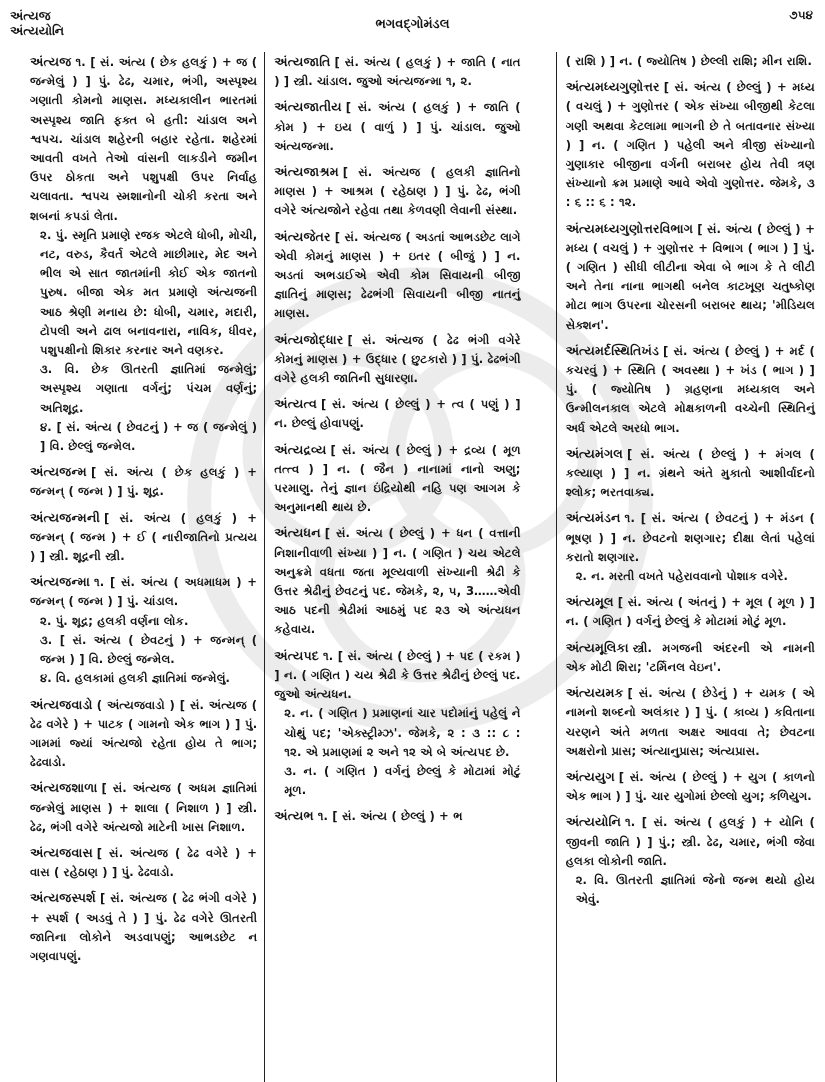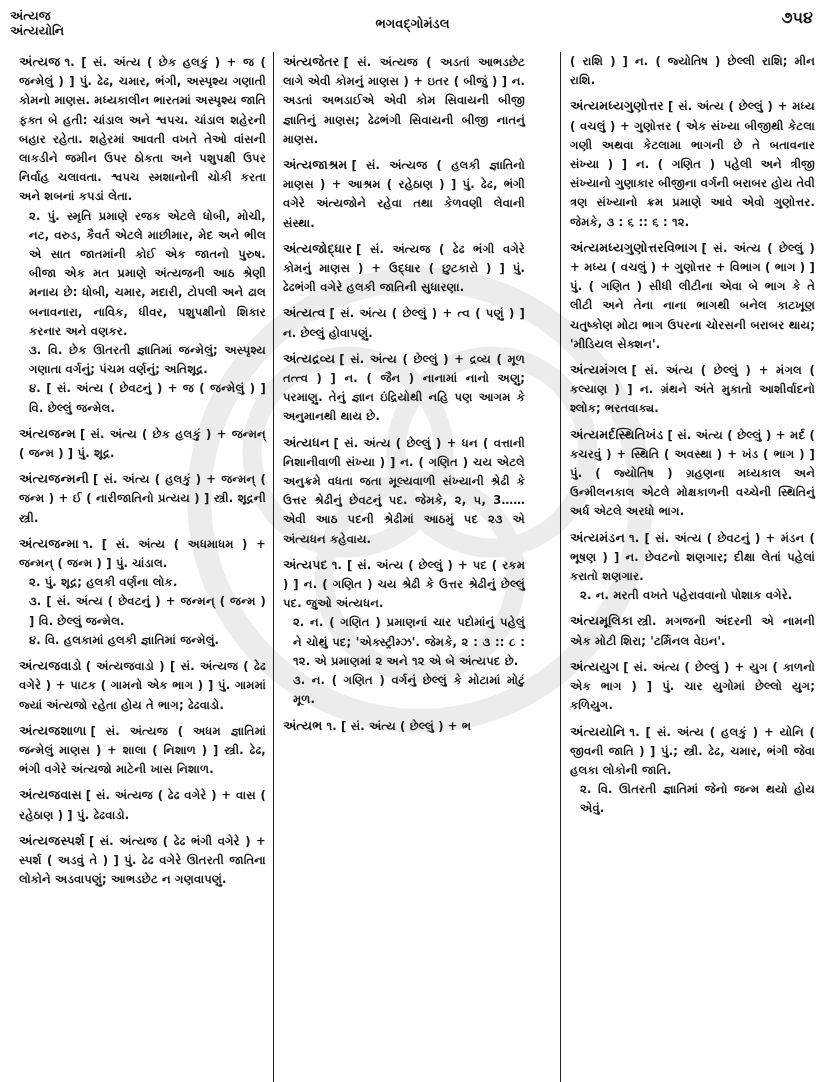--- a/index.html
+++ b/index.html
@@ -14,28 +14,28 @@
   .header {
     position: absolute; left: 0; top: 0; width: 825px; height: 50px; z-index: 1;
   }
   .guide-words {
     position: absolute; left: 10px; top: 8px; font-weight: bold; font-size: 12.5px; line-height: 15px;
   }
   .page-title {
     position: absolute; left: 0; right: 0; top: 16px; text-align: center; font-weight: bold; font-size: 13px;
   }
   .page-number {
-    position: absolute; right: 12px; top: 8px; font-weight: bold; font-size: 16px; text-align: center;
+    position: absolute; right: 12px; top: 8px; font-weight: bold; font-size: 12px; text-align: center;
   }
   .columns {
     position: absolute; left: 0; top: 52px; width: 825px; height: 1030px;
     display: flex; z-index: 1;
   }
   .col { box-sizing: border-box; padding: 0 7px 0 9px; overflow: hidden; }
-  .col-1 { width: 273px; padding-left: 5px; margin-left: 14px; }
+  .col-1 { width: 273px; padding-left: 30px; }
   .col-2 { width: 273px; border-left: 1.5px solid #222; }
   .col-3 { width: 279px; border-left: 1.5px solid #222; padding-right: 10px; margin-left: 28px; }
   .entry {
     font-size: 11.6px; line-height: 19.2px; text-align: justify; margin-bottom: 6px;
     font-weight: bold; letter-spacing: 0.15px;
   }
   .entry .hw { font-weight: 900; font-size: 12.6px; margin-right: 4px; }
   .indent { padding-left: 10px; }
   .entry .sub { display: block; margin-top: 0; }
 </style>
@@ -63,33 +63,37 @@
       <div class="entry"><span class="hw">અંત્યજ</span><span>૧. [ સં. અંત્ય ( છેક હલકું ) + જ ( જન્મેલું ) ] પું. ઢેઢ, ચમાર, ભંગી, અસ્પૃશ્ય ગણાતી કોમનો માણસ. મધ્યકાલીન ભારતમાં અસ્પૃશ્ય જાતિ ફક્ત બે હતી: ચાંડાલ અને શ્વપચ. ચાંડાલ શહેરની બહાર રહેતા. શહેરમાં આવતી વખતે તેઓ વાંસની લાકડીને જમીન ઉપર ઠોકતા અને પશુપક્ષી ઉપર નિર્વાહ ચલાવતા. શ્વપચ સ્મશાનોની ચોકી કરતા અને શબનાં કપડાં લેતા.</span><span class="sub indent">૨. પું. સ્મૃતિ પ્રમાણે રજક એટલે ધોબી, મોચી, નટ, વરુડ, કૈવર્ત એટલે માછીમાર, મેદ અને ભીલ એ સાત જાતમાંની કોઈ એક જાતનો પુરુષ. બીજા એક મત પ્રમાણે અંત્યજની આઠ શ્રેણી મનાય છે: ધોબી, ચમાર, મદારી, ટોપલી અને ઢાલ બનાવનારા, નાવિક, ધીવર, પશુપક્ષીનો શિકાર કરનાર અને વણકર.</span><span class="sub indent">૩. વિ. છેક ઊતરતી જ્ઞાતિમાં જન્મેલું; અસ્પૃશ્ય ગણાતા વર્ગનું; પંચમ વર્ણનું; અતિશૂદ્ર.</span><span class="sub indent">૪. [ સં. અંત્ય ( છેવટનું ) + જ ( જન્મેલું ) ] વિ. છેલ્લું જન્મેલ.</span></div>
       <div class="entry"><span class="hw">અંત્યજન્મ</span><span>[ સં. અંત્ય ( છેક હલકું ) + જન્મન્ ( જન્મ ) ] પું. શૂદ્ર.</span></div>
       <div class="entry"><span class="hw">અંત્યજન્મની</span><span>[ સં. અંત્ય ( હલકું ) + જન્મન્ ( જન્મ ) + ઈ ( નારીજાતિનો પ્રત્યય ) ] સ્ત્રી. શૂદ્રની સ્ત્રી.</span></div>
       <div class="entry"><span class="hw">અંત્યજન્મા</span><span>૧. [ સં. અંત્ય ( અધમાધમ ) + જન્મન્ ( જન્મ ) ] પું. ચાંડાલ.</span><span class="sub indent">૨. પું. શૂદ્ર; હલકી વર્ણના લોક.</span><span class="sub indent">૩. [ સં. અંત્ય ( છેવટનું ) + જન્મન્ ( જન્મ ) ] વિ. છેલ્લું જન્મેલ.</span><span class="sub indent">૪. વિ. હલકામાં હલકી જ્ઞાતિમાં જન્મેલું.</span></div>
       <div class="entry"><span class="hw">અંત્યજવાડો</span><span>( અંત્યજવાડો ) [ સં. અંત્યજ ( ઢેઢ વગેરે ) + પાટક ( ગામનો એક ભાગ ) ] પું. ગામમાં જ્યાં અંત્યજો રહેતા હોય તે ભાગ; ઢેઢવાડો.</span></div>
       <div class="entry"><span class="hw">અંત્યજશાળા</span><span>[ સં. અંત્યજ ( અધમ જ્ઞાતિમાં જન્મેલું માણસ ) + શાલા ( નિશાળ ) ] સ્ત્રી. ઢેઢ, ભંગી વગેરે અંત્યજો માટેની ખાસ નિશાળ.</span></div>
       <div class="entry"><span class="hw">અંત્યજવાસ</span><span>[ સં. અંત્યજ ( ઢેઢ વગેરે ) + વાસ ( રહેઠાણ ) ] પું. ઢેઢવાડો.</span></div>
       <div class="entry"><span class="hw">અંત્યજસ્પર્શ</span><span>[ સં. અંત્યજ ( ઢેઢ ભંગી વગેરે ) + સ્પર્શ ( અડવું તે ) ] પું. ઢેઢ વગેરે ઊતરતી જાતિના લોકોને અડવાપણું; આભડછેટ ન ગણવાપણું.</span></div>
     </div>
   <div class="col col-2">
+      <div class="entry"><span class="hw">અંત્યજાતિ</span><span>[ સં. અંત્ય ( હલકું ) + જાતિ ( નાત ) ] સ્ત્રી. ચાંડાલ. જુઓ અંત્યજન્મા ૧, ૨.</span></div>
+      <div class="entry"><span class="hw">અંત્યજાતીય</span><span>[ સં. અંત્ય ( હલકું ) + જાતિ ( કોમ ) + ઇય ( વાળું ) ] પું. ચાંડાલ. જુઓ અંત્યજન્મા.</span></div>
+      <div class="entry"><span class="hw">અંત્યજાશ્રમ</span><span>[ સં. અંત્યજ ( હલકી જ્ઞાતિનો માણસ ) + આશ્રમ ( રહેઠાણ ) ] પું. ઢેઢ, ભંગી વગેરે અંત્યજોને રહેવા તથા કેળવણી લેવાની સંસ્થા.</span></div>
       <div class="entry"><span class="hw">અંત્યજેતર</span><span>[ સં. અંત્યજ ( અડતાં આભડછેટ લાગે એવી કોમનું માણસ ) + ઇતર ( બીજું ) ] ન. અડતાં અભડાઈએ એવી કોમ સિવાયની બીજી જ્ઞાતિનું માણસ; ઢેઢભંગી સિવાયની બીજી નાતનું માણસ.</span></div>
-      <div class="entry"><span class="hw">અંત્યજાશ્રમ</span><span>[ સં. અંત્યજ ( હલકી જ્ઞાતિનો માણસ ) + આશ્રમ ( રહેઠાણ ) ] પું. ઢેઢ, ભંગી વગેરે અંત્યજોને રહેવા તથા કેળવણી લેવાની સંસ્થા.</span></div>
       <div class="entry"><span class="hw">અંત્યજોદ્ધાર</span><span>[ સં. અંત્યજ ( ઢેઢ ભંગી વગેરે કોમનું માણસ ) + ઉદ્ધાર ( છુટકારો ) ] પું. ઢેઢભંગી વગેરે હલકી જાતિની સુધારણા.</span></div>
       <div class="entry"><span class="hw">અંત્યત્વ</span><span>[ સં. અંત્ય ( છેલ્લું ) + ત્વ ( પણું ) ] ન. છેલ્લું હોવાપણું.</span></div>
       <div class="entry"><span class="hw">અંત્યદ્રવ્ય</span><span>[ સં. અંત્ય ( છેલ્લું ) + દ્રવ્ય ( મૂળ તત્ત્વ ) ] ન. ( જૈન ) નાનામાં નાનો અણુ; પરમાણુ. તેનું જ્ઞાન ઇંદ્રિયોથી નહિ પણ આગમ કે અનુમાનથી થાય છે.</span></div>
       <div class="entry"><span class="hw">અંત્યધન</span><span>[ સં. અંત્ય ( છેલ્લું ) + ધન ( વત્તાની નિશાનીવાળી સંખ્યા ) ] ન. ( ગણિત ) ચય એટલે અનુક્રમે વધતા જતા મૂલ્યવાળી સંખ્યાની શ્રેઢી કે ઉત્તર શ્રેઢીનું છેવટનું પદ. જેમકે, ૨, ૫, 3……એવી આઠ પદની શ્રેઢીમાં આઠમું પદ ૨૩ એ અંત્યધન કહેવાય.</span></div>
       <div class="entry"><span class="hw">અંત્યપદ</span><span>૧. [ સં. અંત્ય ( છેલ્લું ) + પદ ( રકમ ) ] ન. ( ગણિત ) ચય શ્રેઢી કે ઉત્તર શ્રેઢીનું છેલ્લું પદ. જુઓ અંત્યધન.</span><span class="sub indent">૨. ન. ( ગણિત ) પ્રમાણનાં ચાર પદોમાંનું પહેલું ને ચોથું પદ; 'એક્સ્ટ્રીમ્ઝ'. જેમકે, ૨ : ૩ :: ૮ : ૧૨. એ પ્રમાણમાં ૨ અને ૧૨ એ બે અંત્યપદ છે.</span><span class="sub indent">૩. ન. ( ગણિત ) વર્ગનું છેલ્લું કે મોટામાં મોટું મૂળ.</span></div>
       <div class="entry"><span class="hw">અંત્યભ</span><span>૧. [ સં. અંત્ય ( છેલ્લું ) + ભ</span></div>
     </div>
   <div class="col col-3">
       <div class="entry"><span>( રાશિ ) ] ન. ( જ્યોતિષ ) છેલ્લી રાશિ; મીન રાશિ.</span></div>
       <div class="entry"><span class="hw">અંત્યમધ્યગુણોત્તર</span><span>[ સં. અંત્ય ( છેલ્લું ) + મધ્ય ( વચલું ) + ગુણોત્તર ( એક સંખ્યા બીજીથી કેટલા ગણી અથવા કેટલામા ભાગની છે તે બતાવનાર સંખ્યા ) ] ન. ( ગણિત ) પહેલી અને ત્રીજી સંખ્યાનો ગુણાકાર બીજીના વર્ગની બરાબર હોય તેવી ત્રણ સંખ્યાનો ક્રમ પ્રમાણે આવે એવો ગુણોત્તર. જેમકે, ૩ : ૬ :: ૬ : ૧૨.</span></div>
       <div class="entry"><span class="hw">અંત્યમધ્યગુણોત્તરવિભાગ</span><span>[ સં. અંત્ય ( છેલ્લું ) + મધ્ય ( વચલું ) + ગુણોત્તર + વિભાગ ( ભાગ ) ] પું. ( ગણિત ) સીધી લીટીના એવા બે ભાગ કે તે લીટી અને તેના નાના ભાગથી બનેલ કાટખૂણ ચતુષ્કોણ મોટા ભાગ ઉપરના ચોરસની બરાબર થાય; 'મીડિયલ સેક્શન'.</span></div>
+      <div class="entry"><span class="hw">અંત્યમર્દસ્થિતિખંડ</span><span>[ સં. અંત્ય ( છેલ્લું ) + મર્દ ( કચરવું ) + સ્થિતિ ( અવસ્થા ) + ખંડ ( ભાગ ) ] પું. ( જ્યોતિષ ) ગ્રહણના મધ્યકાલ અને ઉન્મીલનકાલ એટલે મોક્ષકાળની વચ્ચેની સ્થિતિનું અર્ધ એટલે અરધો ભાગ.</span></div>
       <div class="entry"><span class="hw">અંત્યમંગલ</span><span>[ સં. અંત્ય ( છેલ્લું ) + મંગલ ( કલ્યાણ ) ] ન. ગ્રંથને અંતે મુકાતો આશીર્વાદનો શ્લોક; ભરતવાક્ય.</span></div>
-      <div class="entry"><span class="hw">અંત્યમર્દસ્થિતિખંડ</span><span>[ સં. અંત્ય ( છેલ્લું ) + મર્દ ( કચરવું ) + સ્થિતિ ( અવસ્થા ) + ખંડ ( ભાગ ) ] પું. ( જ્યોતિષ ) ગ્રહણના મધ્યકાલ અને ઉન્મીલનકાલ એટલે મોક્ષકાળની વચ્ચેની સ્થિતિનું અર્ધ એટલે અરધો ભાગ.</span></div>
       <div class="entry"><span class="hw">અંત્યમંડન</span><span>૧. [ સં. અંત્ય ( છેવટનું ) + મંડન ( ભૂષણ ) ] ન. છેવટનો શણગાર; દીક્ષા લેતાં પહેલાં કરાતો શણગાર.</span><span class="sub indent">૨. ન. મરતી વખતે પહેરાવવાનો પોશાક વગેરે.</span></div>
+      <div class="entry"><span class="hw">અંત્યમૂલ</span><span>[ સં. અંત્ય ( અંતનું ) + મૂલ ( મૂળ ) ] ન. ( ગણિત ) વર્ગનું છેલ્લું કે મોટામાં મોટું મૂળ.</span></div>
       <div class="entry"><span class="hw">અંત્યમૂલિકા</span><span>સ્ત્રી. મગજની અંદરની એ નામની એક મોટી શિરા; 'ટર્મિનલ વેઇન'.</span></div>
+      <div class="entry"><span class="hw">અંત્યયમક</span><span>[ સં. અંત્ય ( છેડેનું ) + યમક ( એ નામનો શબ્દનો અલંકાર ) ] પું. ( કાવ્ય ) કવિતાના ચરણને અંતે મળતા અક્ષર આવવા તે; છેવટના અક્ષરોનો પ્રાસ; અંત્યાનુપ્રાસ; અંત્યપ્રાસ.</span></div>
       <div class="entry"><span class="hw">અંત્યયુગ</span><span>[ સં. અંત્ય ( છેલ્લું ) + યુગ ( કાળનો એક ભાગ ) ] પું. ચાર યુગોમાં છેલ્લો યુગ; કળિયુગ.</span></div>
       <div class="entry"><span class="hw">અંત્યયોનિ</span><span>૧. [ સં. અંત્ય ( હલકું ) + યોનિ ( જીવની જાતિ ) ] પું.; સ્ત્રી. ઢેઢ, ચમાર, ભંગી જેવા હલકા લોકોની જાતિ.</span><span class="sub indent">૨. વિ. ઊતરતી જ્ઞાતિમાં જેનો જન્મ થયો હોય એવું.</span></div>
     </div>
 </div>
 
 </body></html>

